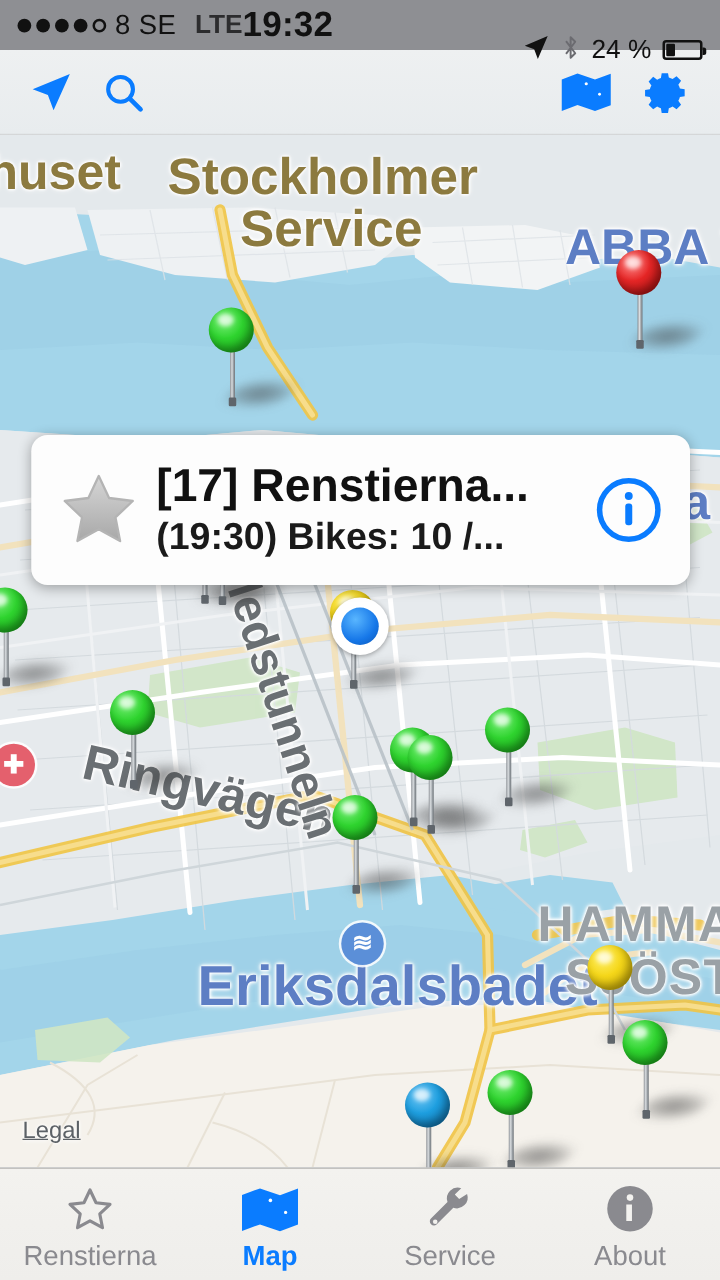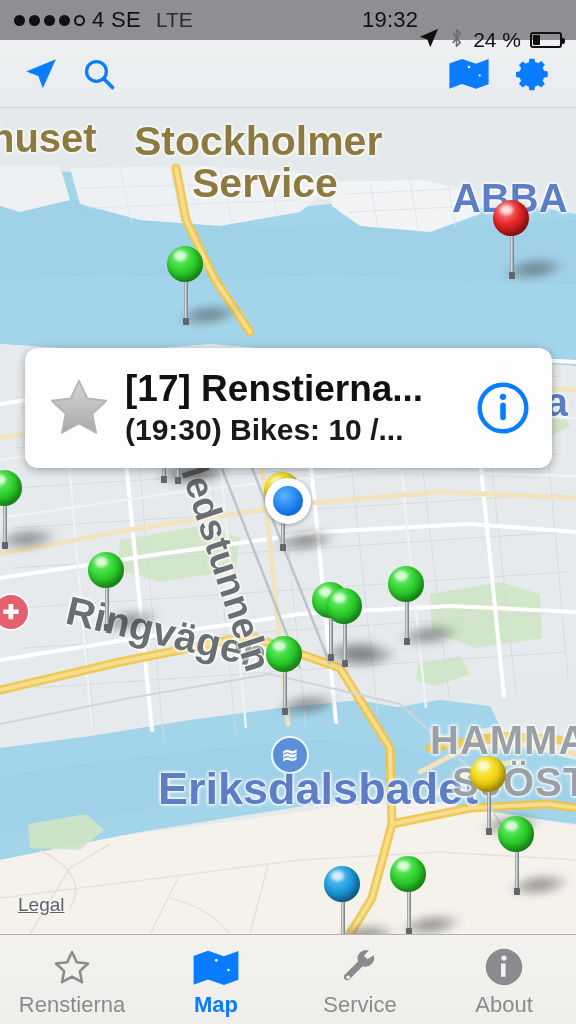--- a/index.html
+++ b/index.html
@@ -15,22 +15,22 @@
   .status-bar{
     position:absolute; top:0; left:0; width:576px; height:40px;
     background:#8e8f93; display:flex; align-items:center;
     padding:0 14px; color:#111; z-index:60;
   }
   .sb-left{ display:flex; align-items:center; gap:7px; flex:0 0 auto; }
   .sb-dots{ display:flex; align-items:center; gap:4px; }
   .dot{ width:11px;height:11px;border-radius:50%;background:#111; }
   .dot.hollow{ background:transparent; border:2px solid #111; }
   .sb-carrier{ font-size:22px; font-weight:400; letter-spacing:.3px; }
-  .sb-net{ font-size:21px; font-weight:400; margin-left:8px; color:#2c2c2e; }
-  .sb-center{ flex:1; text-align:right; font-size:22px; font-weight:400; letter-spacing:.2px;}
+  .sb-net{ font-size:21px; font-weight:700; margin-left:8px; color:#2c2c2e; }
+  .sb-center{ flex:1; text-align:left; font-size:28px; font-weight:700; letter-spacing:.2px;}
   .sb-right{ display:flex; align-items:center; gap:9px; flex:0 0 auto;margin-top:40px; }
   .sb-batt-text{ font-size:21px; font-weight:400; }
   .batt{ position:relative; width:32px;height:16px;border:2px solid #111;border-radius:3px; }
   .batt::after{ content:""; position:absolute; right:-5px; top:4px; width:3px;height:6px;background:#111;border-radius:0 2px 2px 0;}
   .batt-fill{ position:absolute; left:1px; top:1px; bottom:1px; width:24%; background:#111; border-radius:1px;}
 
   
   .nav-bar{
     position:absolute; top:40px; left:0; width:576px; height:68px;
     background:linear-gradient(180deg,#eef0f1 0%,#e8ecee 100%);
@@ -147,21 +147,21 @@
 
   <div class="status-bar">
     <div class="sb-left">
       <span class="sb-dots" id="sb-dots">
           <span class="dot"></span>
           <span class="dot"></span>
           <span class="dot"></span>
           <span class="dot"></span>
           <span class="dot hollow"></span>
         </span>
-      <span class="sb-carrier">4 SE</span>
+      <span class="sb-carrier">8 SE</span>
       <span class="sb-net">LTE</span>
     </div>
     <div class="sb-center">19:32</div>
     <div class="sb-right">
       <span>
         <svg width="22" height="22" viewBox="0 0 24 24">
             <path d="M22 2L2 10.5l8.2 3.1L13.4 22z" fill="#111"></path>
           </svg>
       </span>
       <span>

